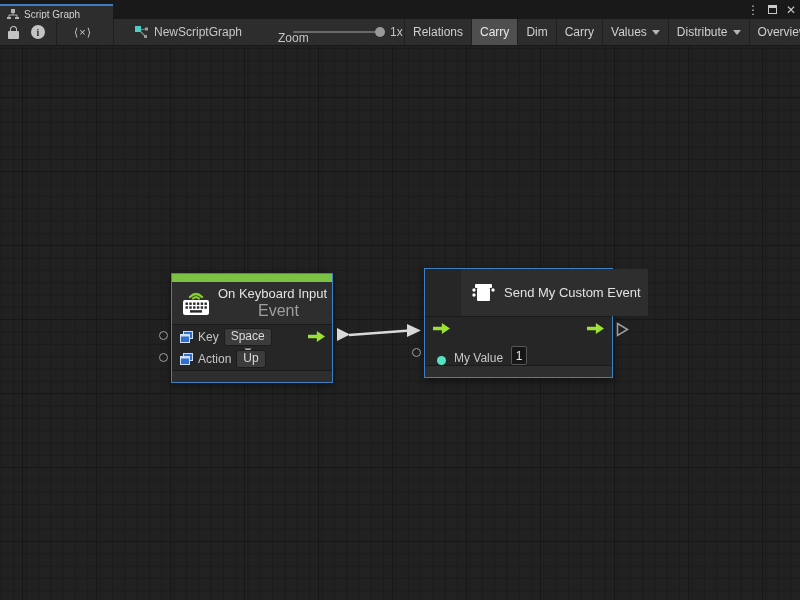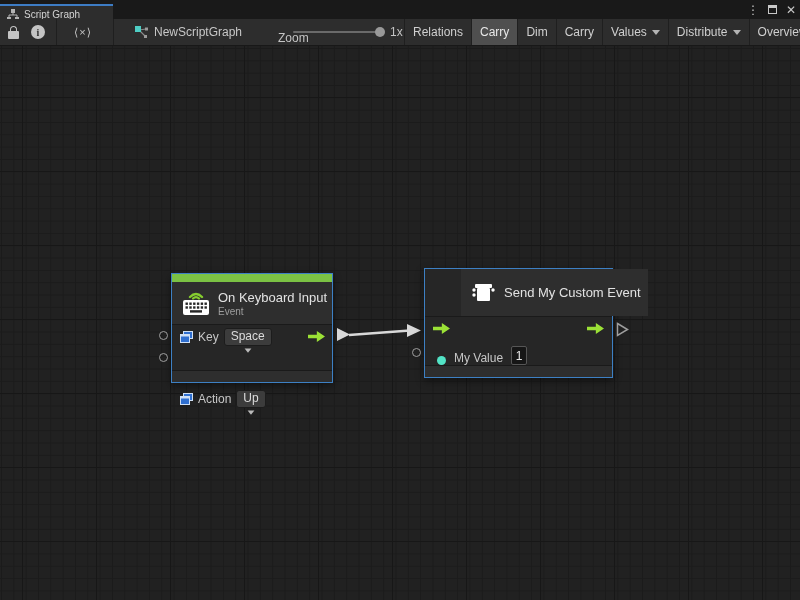--- a/index.html
+++ b/index.html
@@ -51,21 +51,21 @@
     background-size:74px 74px, 74px 74px, 12.33px 12.33px, 12.33px 12.33px;
     background-position:22px 51px, 22px 51px, 1px 2px, 1px 2px; }
 
   .wire-layer { position:absolute; left:0; top:0; width:800px; height:554px; pointer-events:none; }
 
   .node { position:absolute; border:1px solid #3d80c4; background:#262626; box-shadow:0 3px 8px rgba(0,0,0,.45); }
   .node-header { display:flex; align-items:center; gap:8px; padding:0 10px; background:#2e2e2e; }
   .node-sep { position:absolute; left:0; width:100%; height:1px; background:#1a1a1a; }
   .node-footer { position:absolute; left:0; bottom:0; width:100%; height:12px; background:#2e2e2e; border-top:1px solid #1a1a1a; }
   .node-title { font-size:13px; color:#e2e2e2; white-space:nowrap; }
-  .node-sub { font-size:10px; color:#9e9e9e; }
+  .node-sub { font-size:16px; color:#9e9e9e;margin-left:40px; }
 
   
   .node1 { left:171px; top:227px; width:162px; height:110px; }
   .green-strip { position:absolute; left:0; top:0; width:100%; height:8px; background:#7bc244; }
   .node1 .node-header { position:absolute; left:0; top:8px; width:100%; height:42px; }
   .n1-row { position:absolute; left:8px; height:20px; display:flex; align-items:center; gap:5px; font-size:12px; color:#c6c6c6; }
   .dropdown { display:flex; align-items:center; gap:5px; background:#3c3c3c; border:1px solid #1c1c1c;
               border-radius:3px; height:18px; padding:0 6px; font-size:12px; color:#dcdcdc;flex-direction:column; }
   .dropdown .caret { border-top-color:#bbb; transform:scale(.85); }
 
@@ -230,21 +230,21 @@
             <rect x="0.5" y="3.5" width="9" height="8" fill="#2f6fd0" stroke="#cfe0f5" stroke-width="1"></rect>
             <rect x="0.5" y="3.5" width="9" height="2" fill="#cfe0f5"></rect>
           </svg>
         </span>
         <span>Key</span>
         <span class="dropdown">
           <span>Space</span>
           <span class="caret"></span>
         </span>
       </div>
-      <div class="n1-row" style="top:75px;margin-top:40px;">
+      <div class="n1-row" style="top:75px;">
         <span class="icon">
           <svg width="13" height="12" viewBox="0 0 13 12">
             <rect x="3.5" y="0.5" width="9" height="7" fill="#2f6fd0" stroke="#cfe0f5" stroke-width="1"></rect>
             <rect x="0.5" y="3.5" width="9" height="8" fill="#2f6fd0" stroke="#cfe0f5" stroke-width="1"></rect>
             <rect x="0.5" y="3.5" width="9" height="2" fill="#cfe0f5"></rect>
           </svg>
         </span>
         <span>Action</span>
         <span class="dropdown">
           <span>Up</span>

